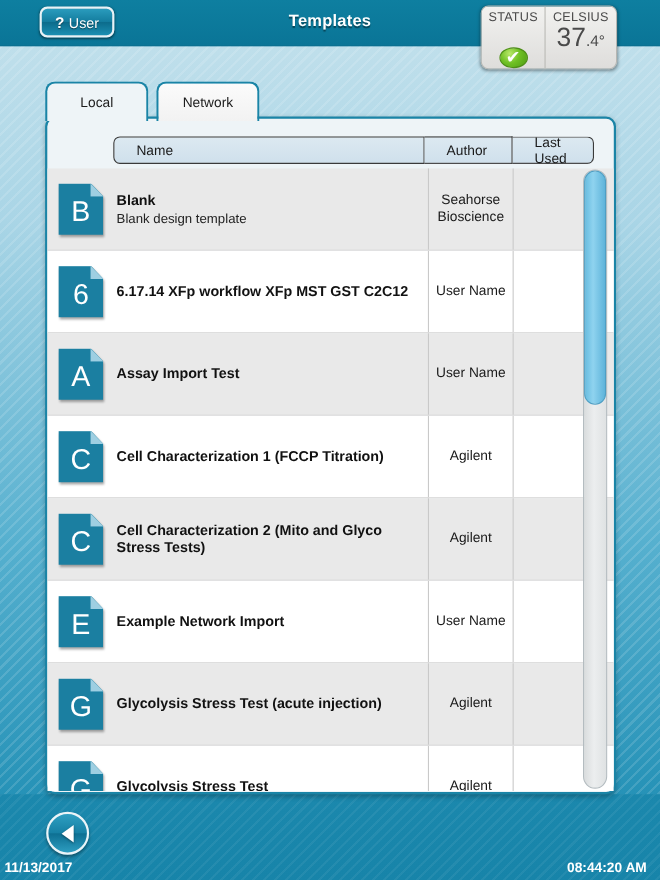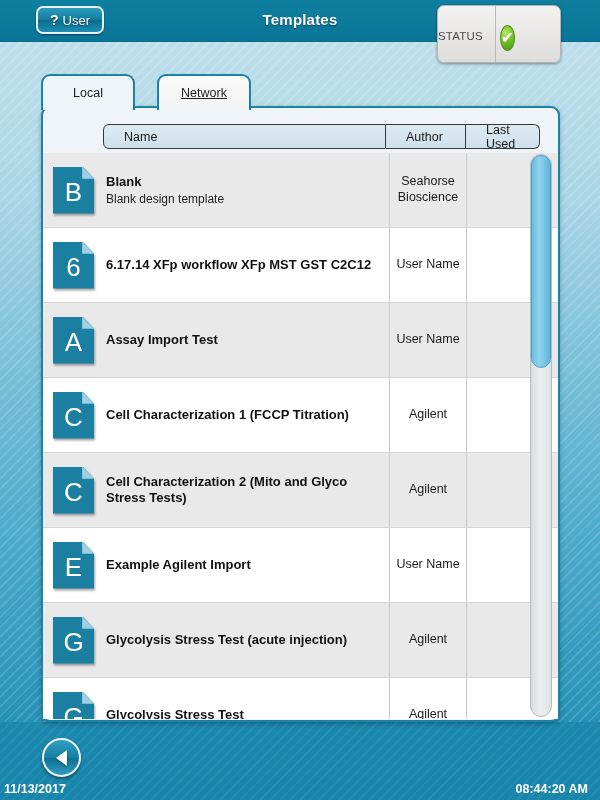--- a/index.html
+++ b/index.html
@@ -37,21 +37,21 @@
 
   
   #status-box{
     position:absolute; left:437px; top:5px; width:124px; height:58px;
     border-radius:7px;
     background:linear-gradient(180deg,#f2f2f0 0%,#dedddb 100%);
     border:1px solid #b6b6b2;
     box-shadow:0 1px 3px rgba(0,0,0,.4);
     display:flex;
   }
-  #status-cell{ width:58px; display:flex; flex-direction:row; align-items:center;
+  #status-cell{ width:58px; display:flex; flex-direction:column; align-items:center;
     padding-top:4px; border-right:1px solid #b9b9b5;gap:17px;}
   #celsius-cell{ flex:1; display:flex; flex-direction:column; align-items:center; padding-top:4px;}
   .sb-label{ font-size:11.5px; color:#4b4b4b; letter-spacing:.2px; }
   #status-led{
     margin-top:4px; width:26px; height:26px; border-radius:50%;
     background:radial-gradient(circle at 35% 28%, #b9e86a 0%, #6fc024 45%, #4d9b11 100%);
     border:1px solid #4e8f18;
     display:flex; align-items:center; justify-content:center;
     color:#fff; font-size:16px; line-height:1;
   }
@@ -75,22 +75,22 @@
   
   #tabs{ position:absolute; left:41px; top:74px; height:36px; }
   .tab{
     position:absolute; top:0; height:36px;
     border:2px solid #1a84a6; border-bottom:none;
     border-radius:9px 9px 0 0;
     display:flex; align-items:center; justify-content:center;
     font-size:12.5px; color:#1c1c1c; cursor:pointer;
   }
   #tab-local{ left:0; width:94px; background:#eef4f7; z-index:3; }
-  #tab-network{ left:116px; width:94px;
-    background:linear-gradient(180deg,#fbfbfb 0%,#f2f2f2 100%); z-index:2;text-decoration:underline;}
+  #tab-network{ left:101px; width:94px;
+    background:linear-gradient(180deg,#fbfbfb 0%,#f2f2f2 100%); z-index:2;}
 
   
   #panel{
     position:absolute; left:41px; top:106px; width:519px; height:616px;
     background:#eef4f7;
     border:2px solid #1a84a6;
     border-radius:9px;
     box-shadow:0 2px 5px rgba(0,0,0,.25);
   }
 
@@ -200,20 +200,24 @@
     <span class="q">?</span>
     <span class="lbl">User</span>
   </div>
 </div>
 
 <div id="status-box">
   <div id="status-cell">
     <div class="sb-label">STATUS</div>
     <div id="status-led">✔</div>
   </div>
+  <div id="celsius-cell">
+    <div class="sb-label">CELSIUS</div>
+    <div id="temp-value"><span>37</span><span class="frac">.4°</span></div>
+  </div>
 </div>
 
 <div id="tabs">
   <div class="tab" id="tab-local">
     <span>Local</span>
   </div>
   <div class="tab" id="tab-network">
     <span>Network</span>
   </div>
 </div>
@@ -300,21 +304,21 @@
           <div class="cell-last"></div>
         </div>
         <div class="row even">
           <div class="cell-name">
             <div class="doc-icon">
               <div class="body"></div>
               <div class="fold"></div>
               <div class="ltr">E</div>
             </div>
             <div class="title-wrap">
-              <div class="tpl-title">Example Agilent Import</div>
+              <div class="tpl-title">Example Network Import</div>
             </div>
           </div>
           <div class="cell-author">User Name</div>
           <div class="cell-last"></div>
         </div>
         <div class="row odd">
           <div class="cell-name">
             <div class="doc-icon">
               <div class="body"></div>
               <div class="fold"></div>

